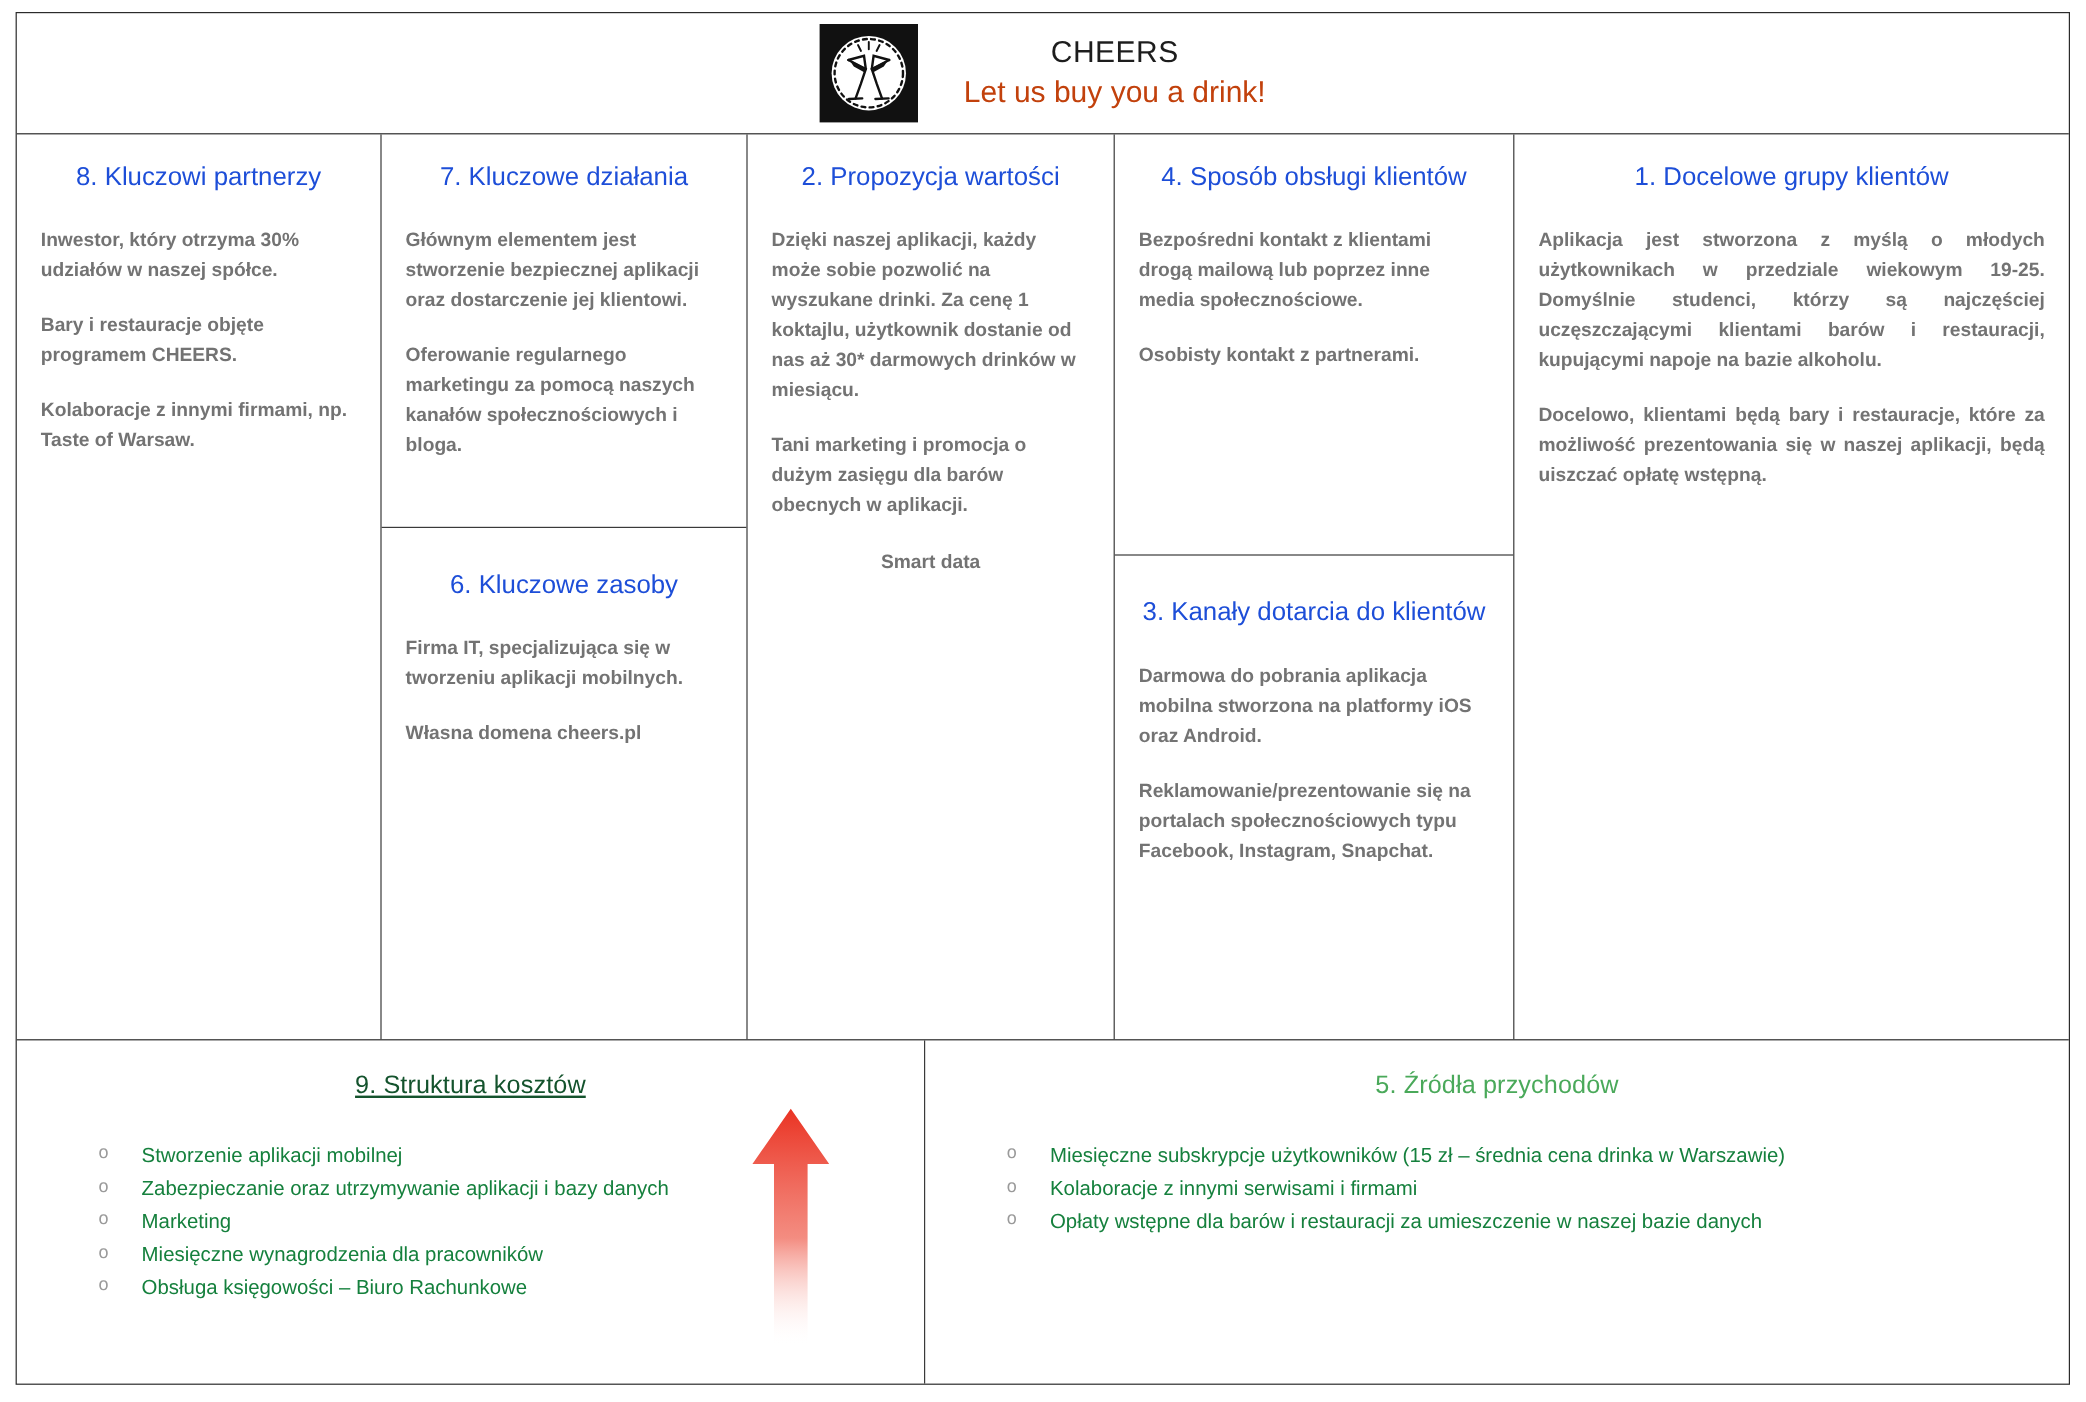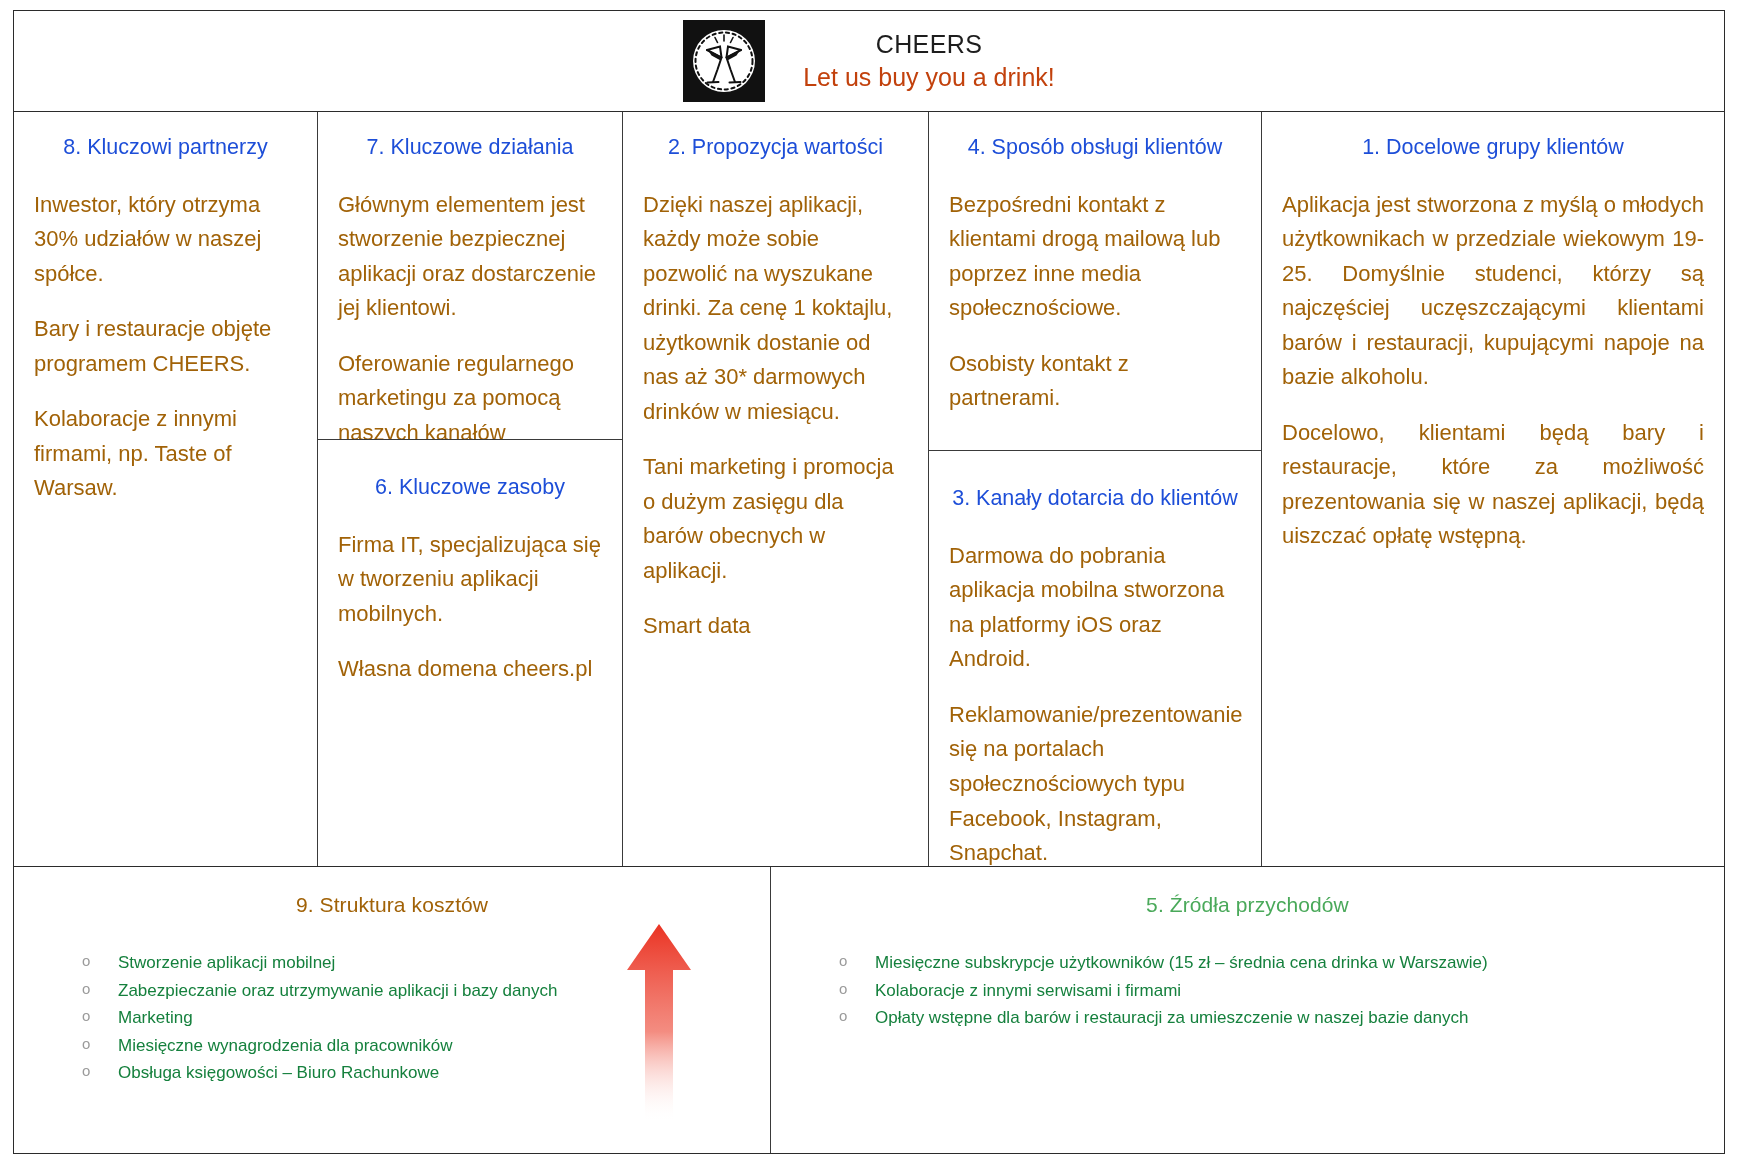--- a/index.html
+++ b/index.html
@@ -105,24 +105,25 @@
     color: #1d4ed8;
     text-align: center;
     line-height: 1.28;
     margin: 0 0 26px 0;
     font-weight: 400;
   }
   .col-2 .split-bottom .cell-title,
   .col-4 .split-bottom .cell-title { margin-top: 12px; }
 
   .para {
-    font-size: 22px;
+    font-size: 16px;
     line-height: 1.57;
-    color: #a16207;
+    color: #737373;
     margin: 0 0 21px 0;
+    font-weight: bold;
   }
   .para:last-child { margin-bottom: 0; }
   .just .para { text-align: justify; }
 
   
   .bottom {
     flex: 0 0 auto;
     height: 287px;
     border-top: 1.6px solid #2b2b2b;
     box-sizing: border-box;
@@ -141,21 +142,21 @@
   }
   .bottom-right { flex: 1 1 auto; }
 
   .bottom-title {
     font-size: 21px;
     text-align: center;
     margin: 0 0 32px 0;
     font-weight: 400;
     letter-spacing: .1px;
   }
-  .title-cost { color: #a16207; }
+  .title-cost { color: #14532d; text-decoration: underline; }
   .title-rev  { color: #4aa95a; }
 
   ul.bullets {
     list-style: none;
     margin: 0;
     padding: 0 0 0 44px;
   }
   ul.bullets li {
     font-size: 17px;
     color: #15803d;
@@ -242,21 +243,21 @@
         <p class="para">Firma IT, specjalizująca się w tworzeniu aplikacji mobilnych.</p>
         <p class="para">Własna domena cheers.pl</p>
       </div>
     </div>
 
     <div class="col col-3">
       <div class="cell just">
         <h2 class="cell-title">2. Propozycja wartości</h2>
         <p class="para" style="text-align:left;">Dzięki naszej aplikacji, każdy może sobie pozwolić na wyszukane drinki. Za cenę 1 koktajlu, użytkownik dostanie od nas aż 30* darmowych drinków w miesiącu.</p>
         <p class="para" style="text-align:left;">Tani marketing i promocja o dużym zasięgu dla barów obecnych w aplikacji.</p>
-        <p class="para" style="text-align:left;">Smart data</p>
+        <p class="para" style="text-align:center;">Smart data</p>
       </div>
     </div>
 
     <div class="col col-4">
       <div class="cell split-top">
         <h2 class="cell-title">4. Sposób obsługi klientów</h2>
         <p class="para">Bezpośredni kontakt z klientami drogą mailową lub poprzez inne media społecznościowe.</p>
         <p class="para">Osobisty kontakt z partnerami.</p>
       </div>
       <div class="cell split-bottom">

